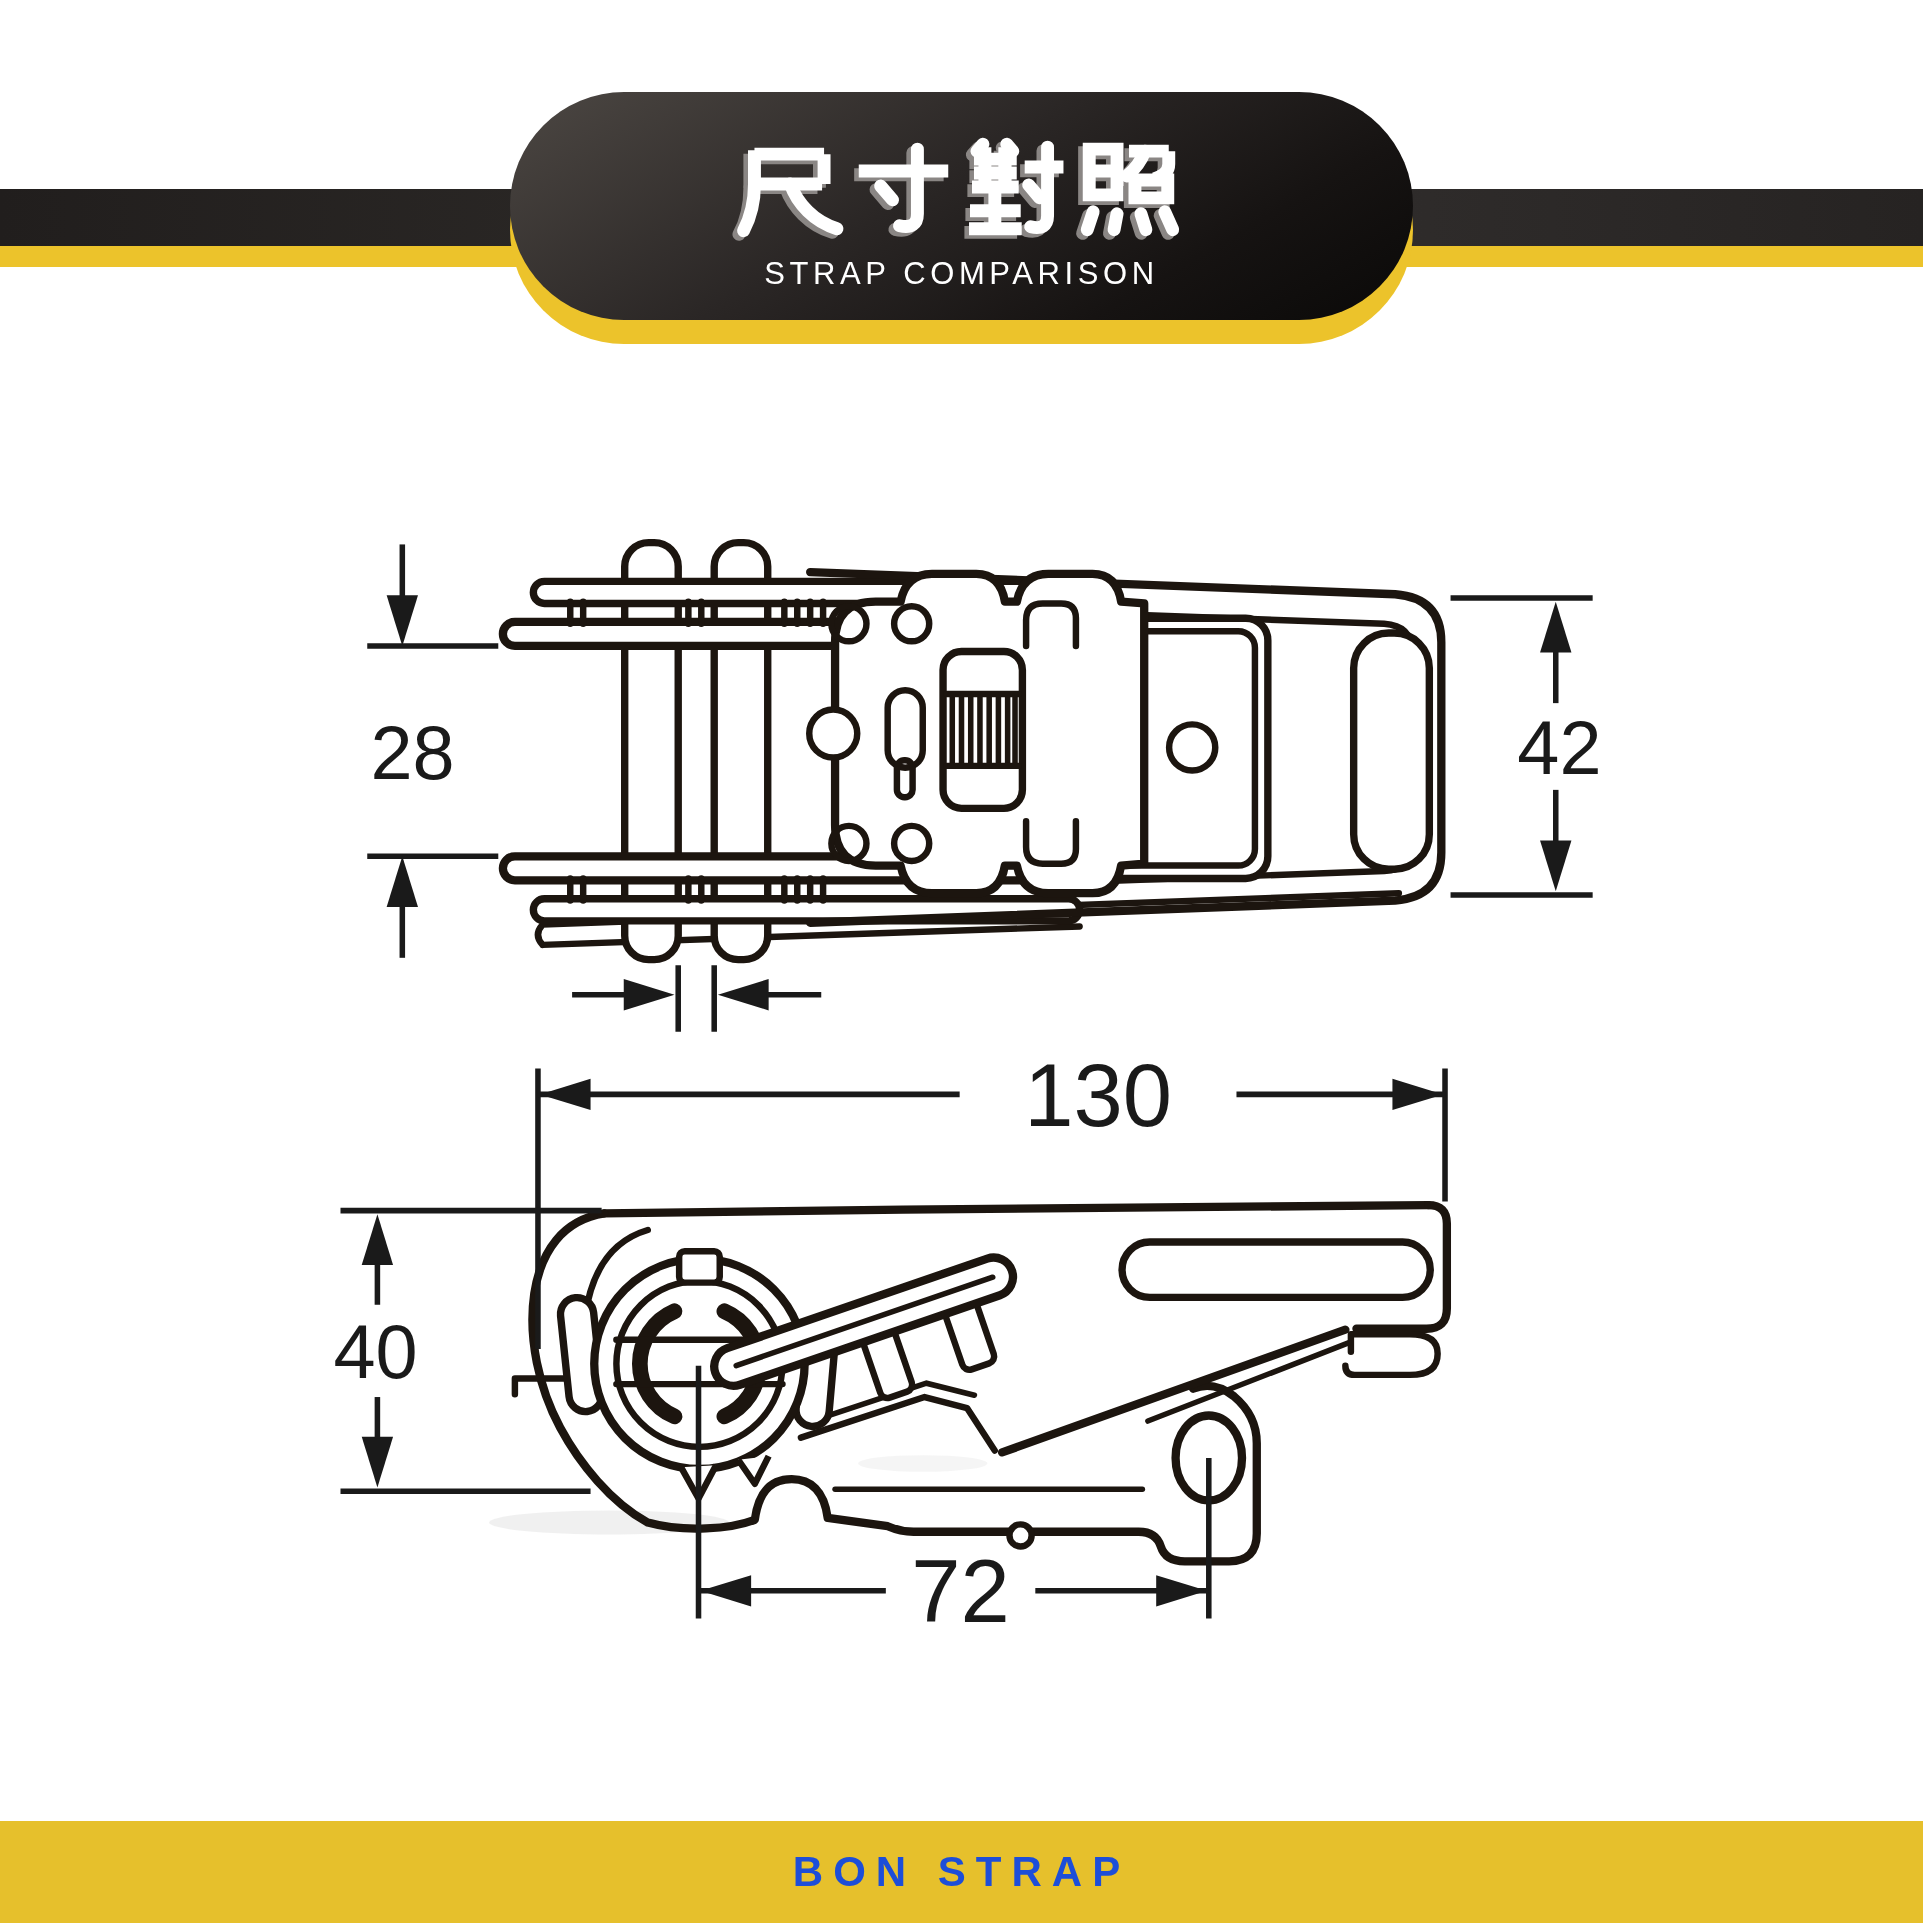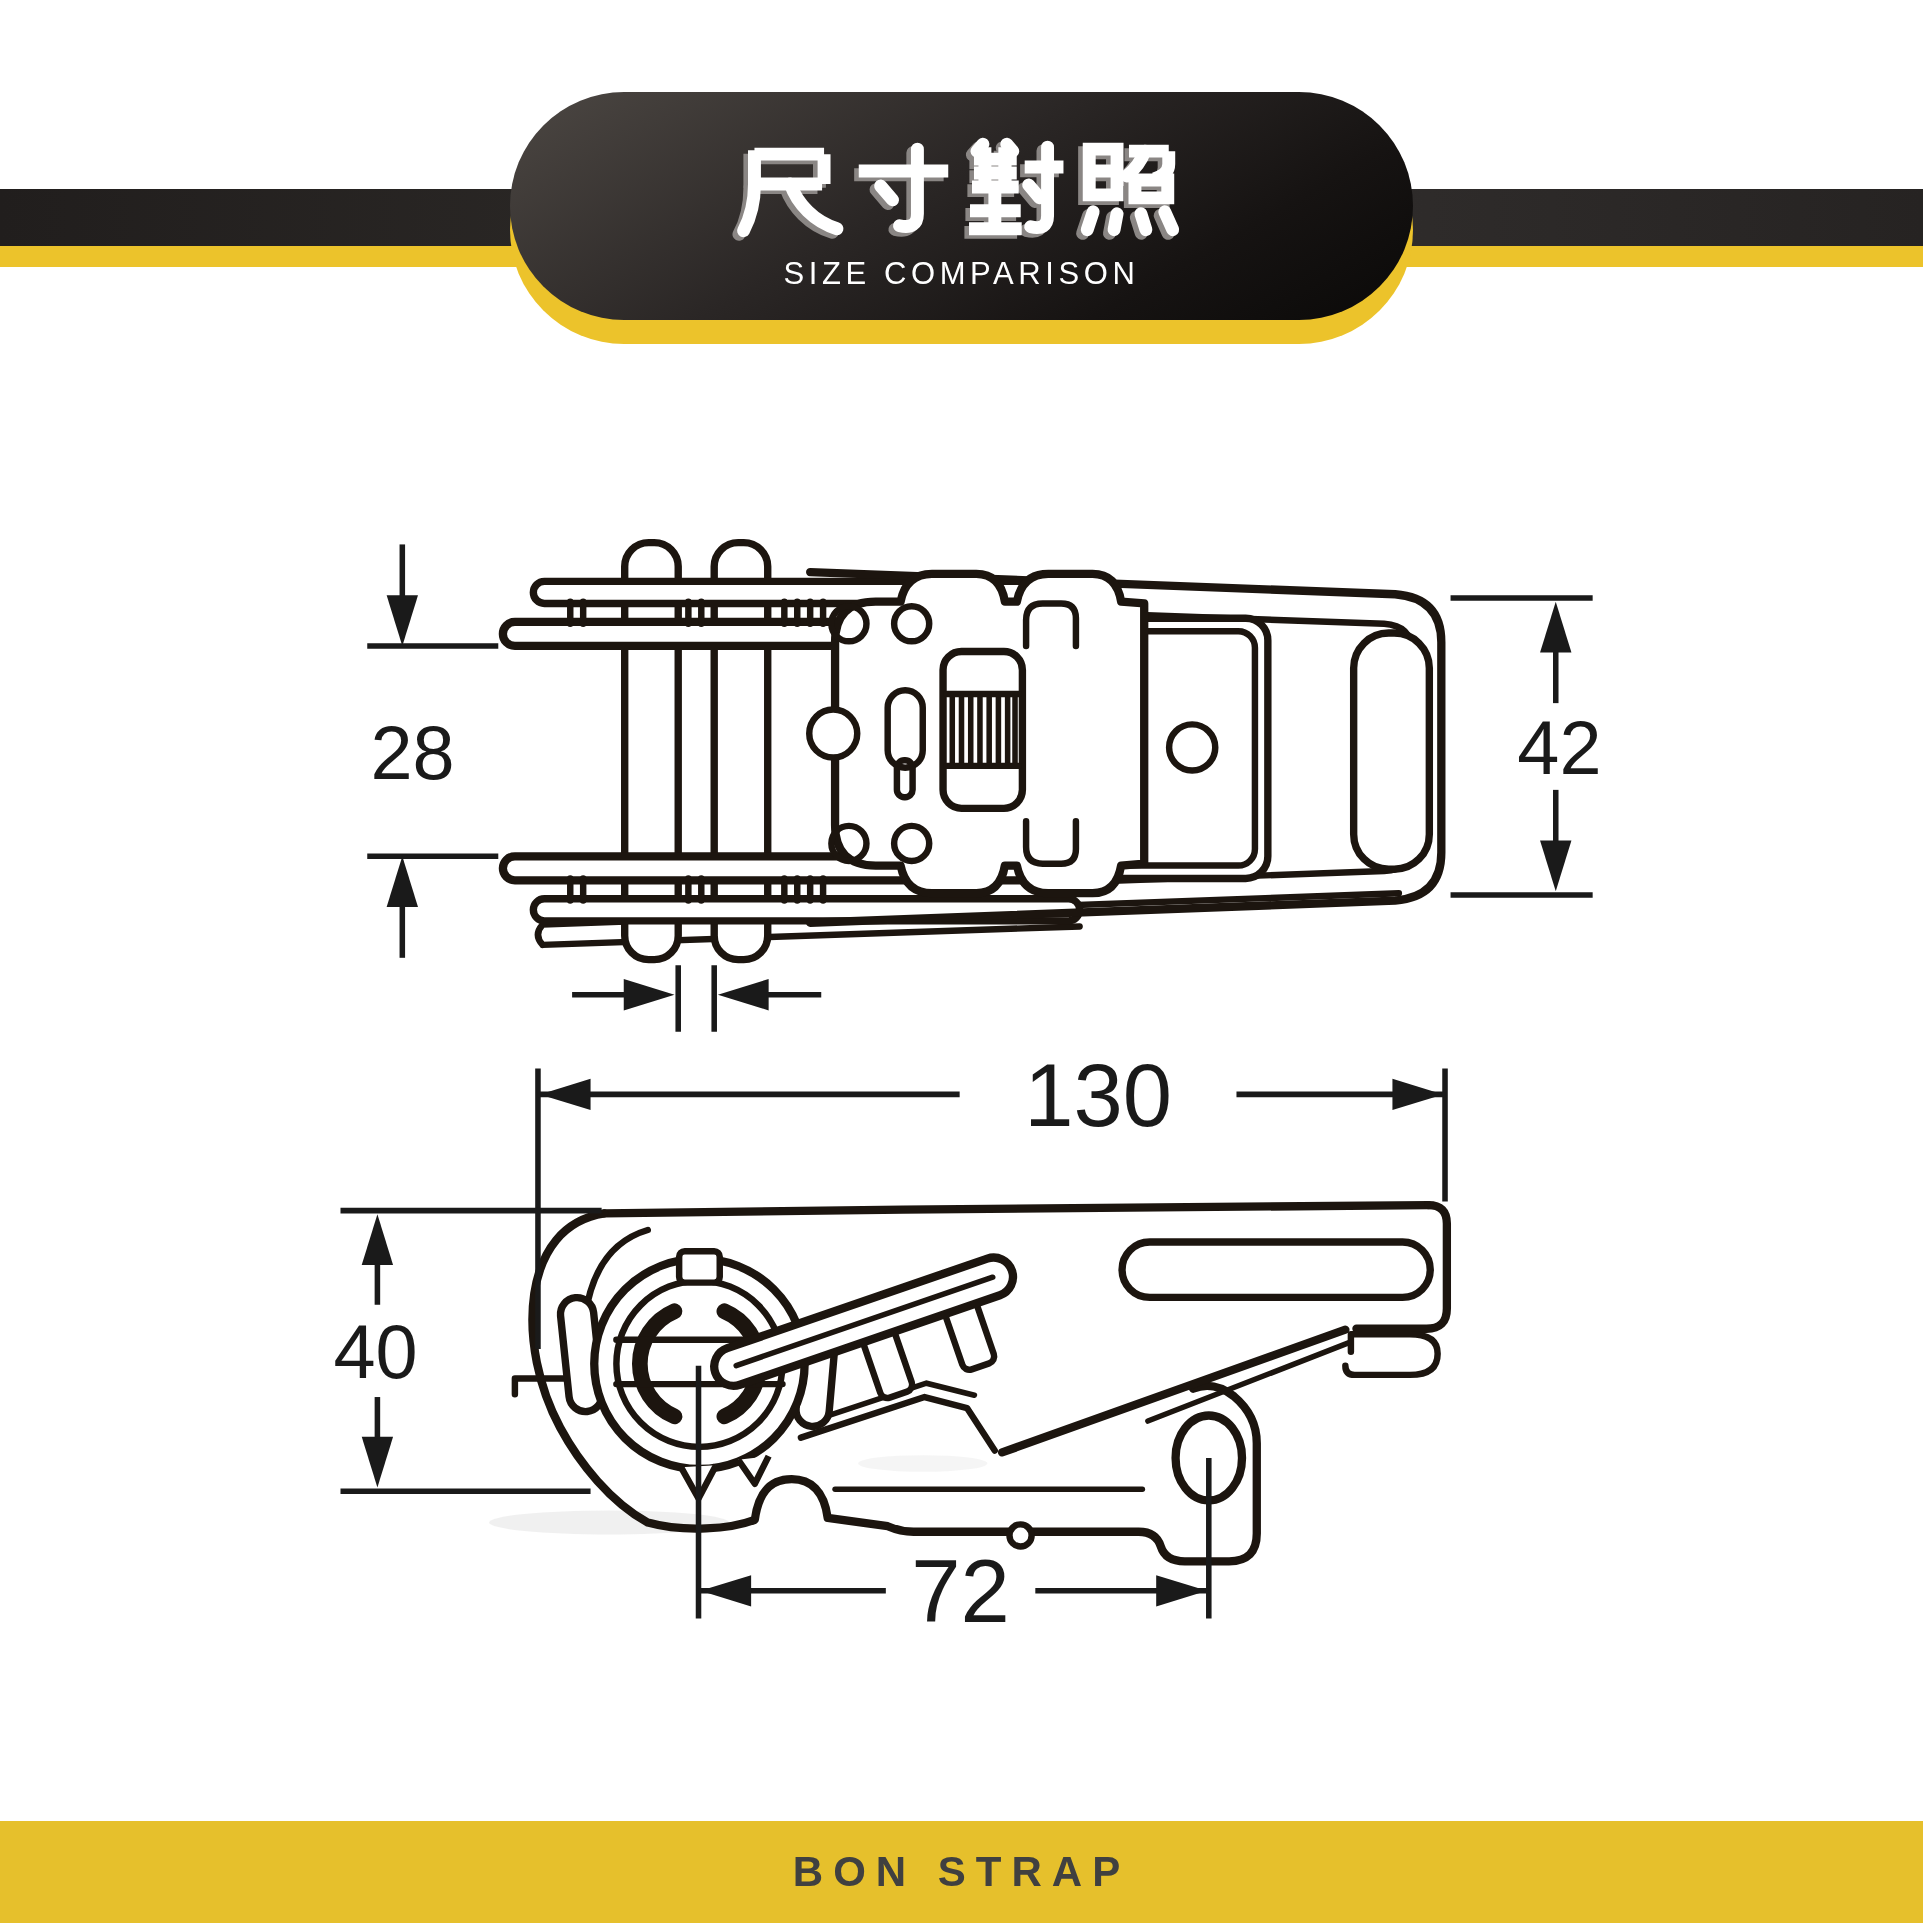--- a/index.html
+++ b/index.html
@@ -31,21 +31,21 @@
   .dim {fill:none;stroke:#1a1a1a;stroke-width:6;stroke-linecap:butt;}
   .ah  {fill:#1a1a1a;stroke:none;}
   .dimtext{font-family:"Liberation Sans",sans-serif;fill:#1a1a1a;text-anchor:middle;font-weight:400;}
   .fs82{font-size:82px;} .fs96{font-size:96px;}
   
   .glyph path{fill:none;stroke-width:13;stroke-linecap:butt;stroke-linejoin:miter;}
   .glyph path.rd{stroke-linecap:round;}
   
   .footer{position:absolute;left:0;top:1821px;width:1923px;height:102px;background:#e6c02c;
     display:flex;align-items:center;justify-content:center;}
-  .brand{color:#404040;font-size:42px;font-weight:bold;letter-spacing:10px;white-space:nowrap;}
+  .brand{color:#1d4ed8;font-size:42px;font-weight:bold;letter-spacing:10px;white-space:nowrap;}
 </style>
 </head>
 <body>
 
 <div class="page">
 
   <div class="stripe-dark"></div>
   <div class="stripe-yellow"></div>
   <div class="banner-shadow"></div>
 
@@ -82,21 +82,21 @@
             <path d="M49,11 H89 M89,11 V24 Q89,35 74,39"></path>
             <path class="rd" d="M65,11 C61,22 54,30 47,36"></path>
             <path d="M55,40 H88 V58 H55 Z"></path>
             <path class="rd" d="M13,72 L7,90 M37,74 L34,90 M61,74 L66,90 M85,72 L93,90"></path>
           </g>
         </g>
       </defs>
       <use href="#cjk-title" stroke="#8a8684" transform="translate(-5,4)"></use>
       <use href="#cjk-title" stroke="#ffffff"></use>
     </svg>
-    <div class="subtitle">SIZE COMPARISON</div>
+    <div class="subtitle">STRAP COMPARISON</div>
   </div>
 
   <svg class="art" width="1923" height="1923" viewBox="0 0 2084 2084">
 
     <g>
 
       <path class="ln7" d="M588,1002 L1516,968 M588,1024 L1170,1004 M588,1002 Q578,1013 588,1024"></path>
 
       <rect class="ol8" x="677" y="588" width="58" height="452" rx="26"></rect>
       <rect class="ol8" x="774" y="588" width="58" height="452" rx="26"></rect>

